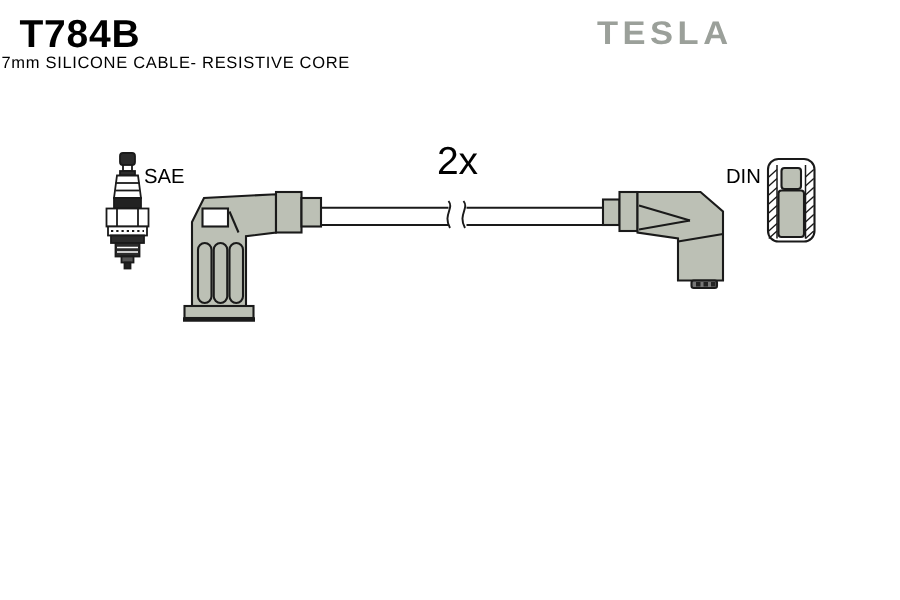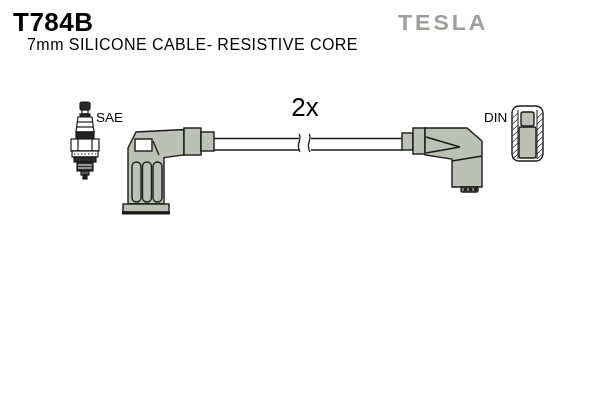--- a/index.html
+++ b/index.html
@@ -5,22 +5,22 @@
   html,body { margin:0; padding:0; background:#ffffff; }
   .page {
     position:relative; width:600px; height:400px; background:#ffffff;
     font-family:"Liberation Sans", sans-serif; overflow:hidden;
   }
   .part-number {
     position:absolute; left:13px; top:7px;
     font-size:26px; font-weight:bold; color:#000; letter-spacing:0.5px;
   }
   .subtitle {
-    position:absolute; left:27px; top:36px;
-    font-size:16px; color:#000; letter-spacing:0.45px;
+    position:absolute; left:1px; top:36px;
+    font-size:11px; color:#000; letter-spacing:0.45px;
   }
   .brand-logo {
     position:absolute; left:398px; top:9px;
     font-size:23px; font-weight:bold; letter-spacing:3px;
     transform:scaleY(0.95);
   }
   svg.diagram { position:absolute; left:0; top:0; }
   text.small-label { font-size:13.5px; fill:#000; font-family:"Liberation Sans", sans-serif; }
   text.qty-label { font-size:26px; fill:#000; font-family:"Liberation Sans", sans-serif; }
 </style>

